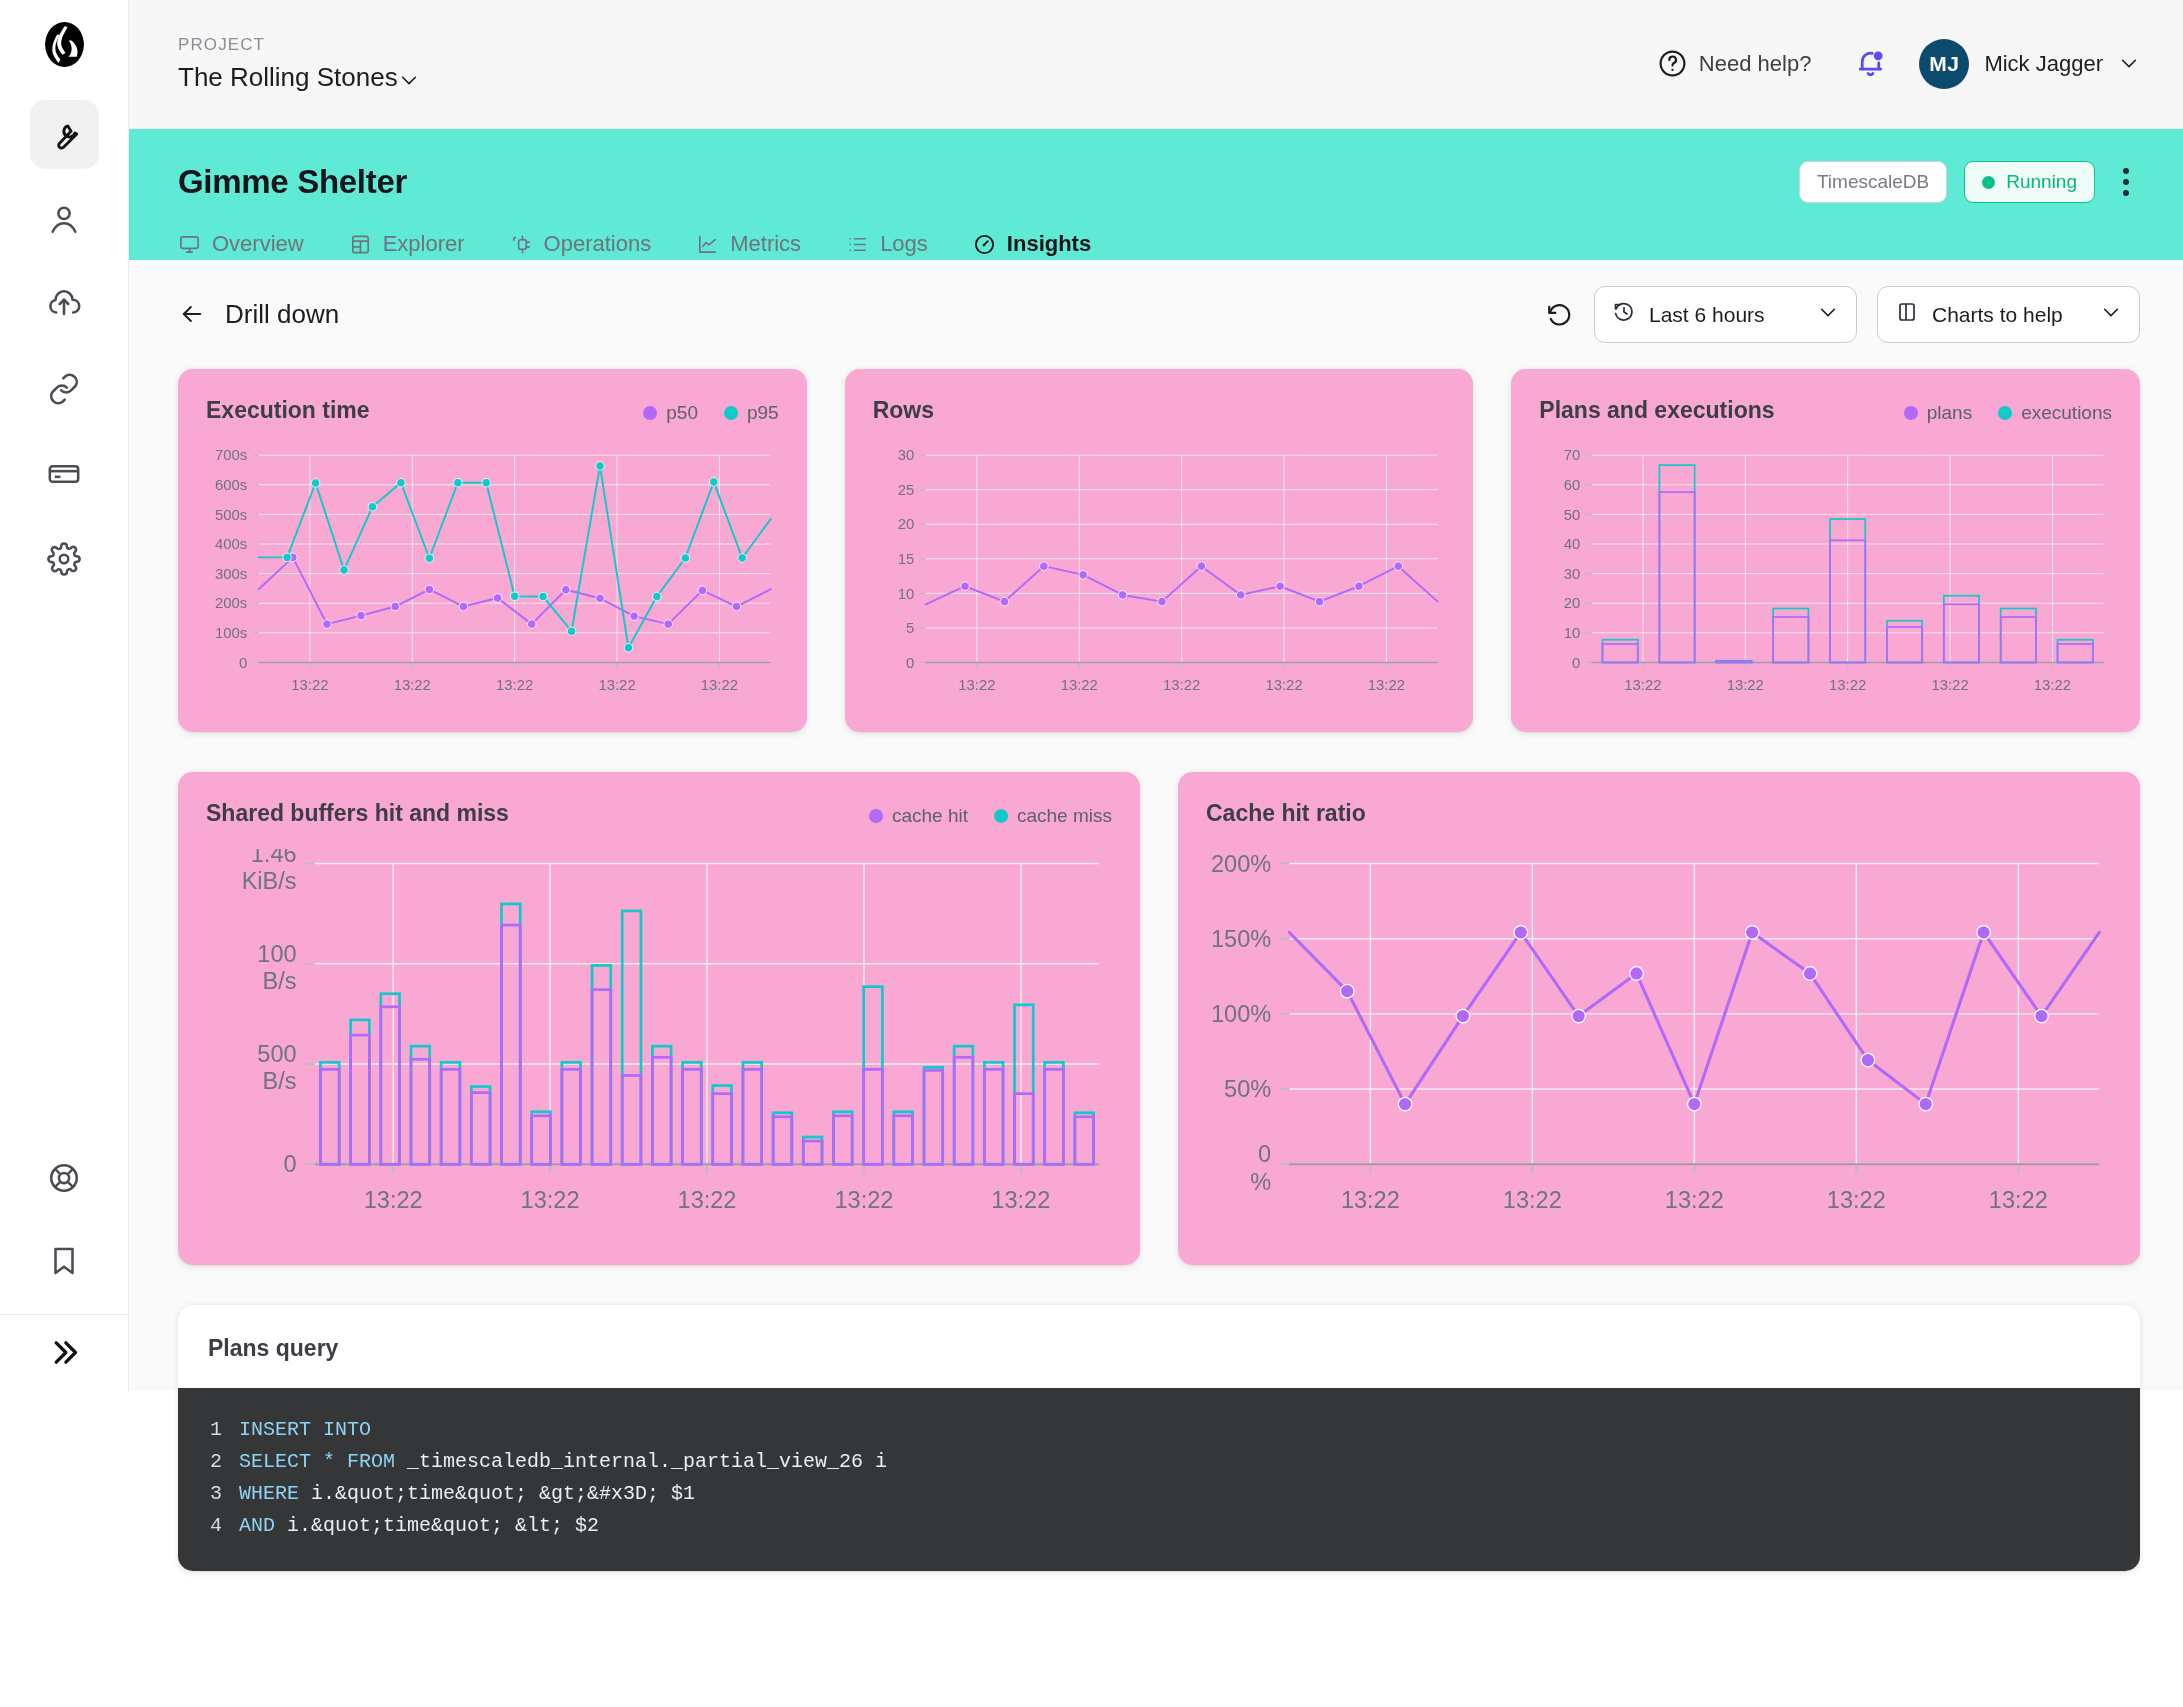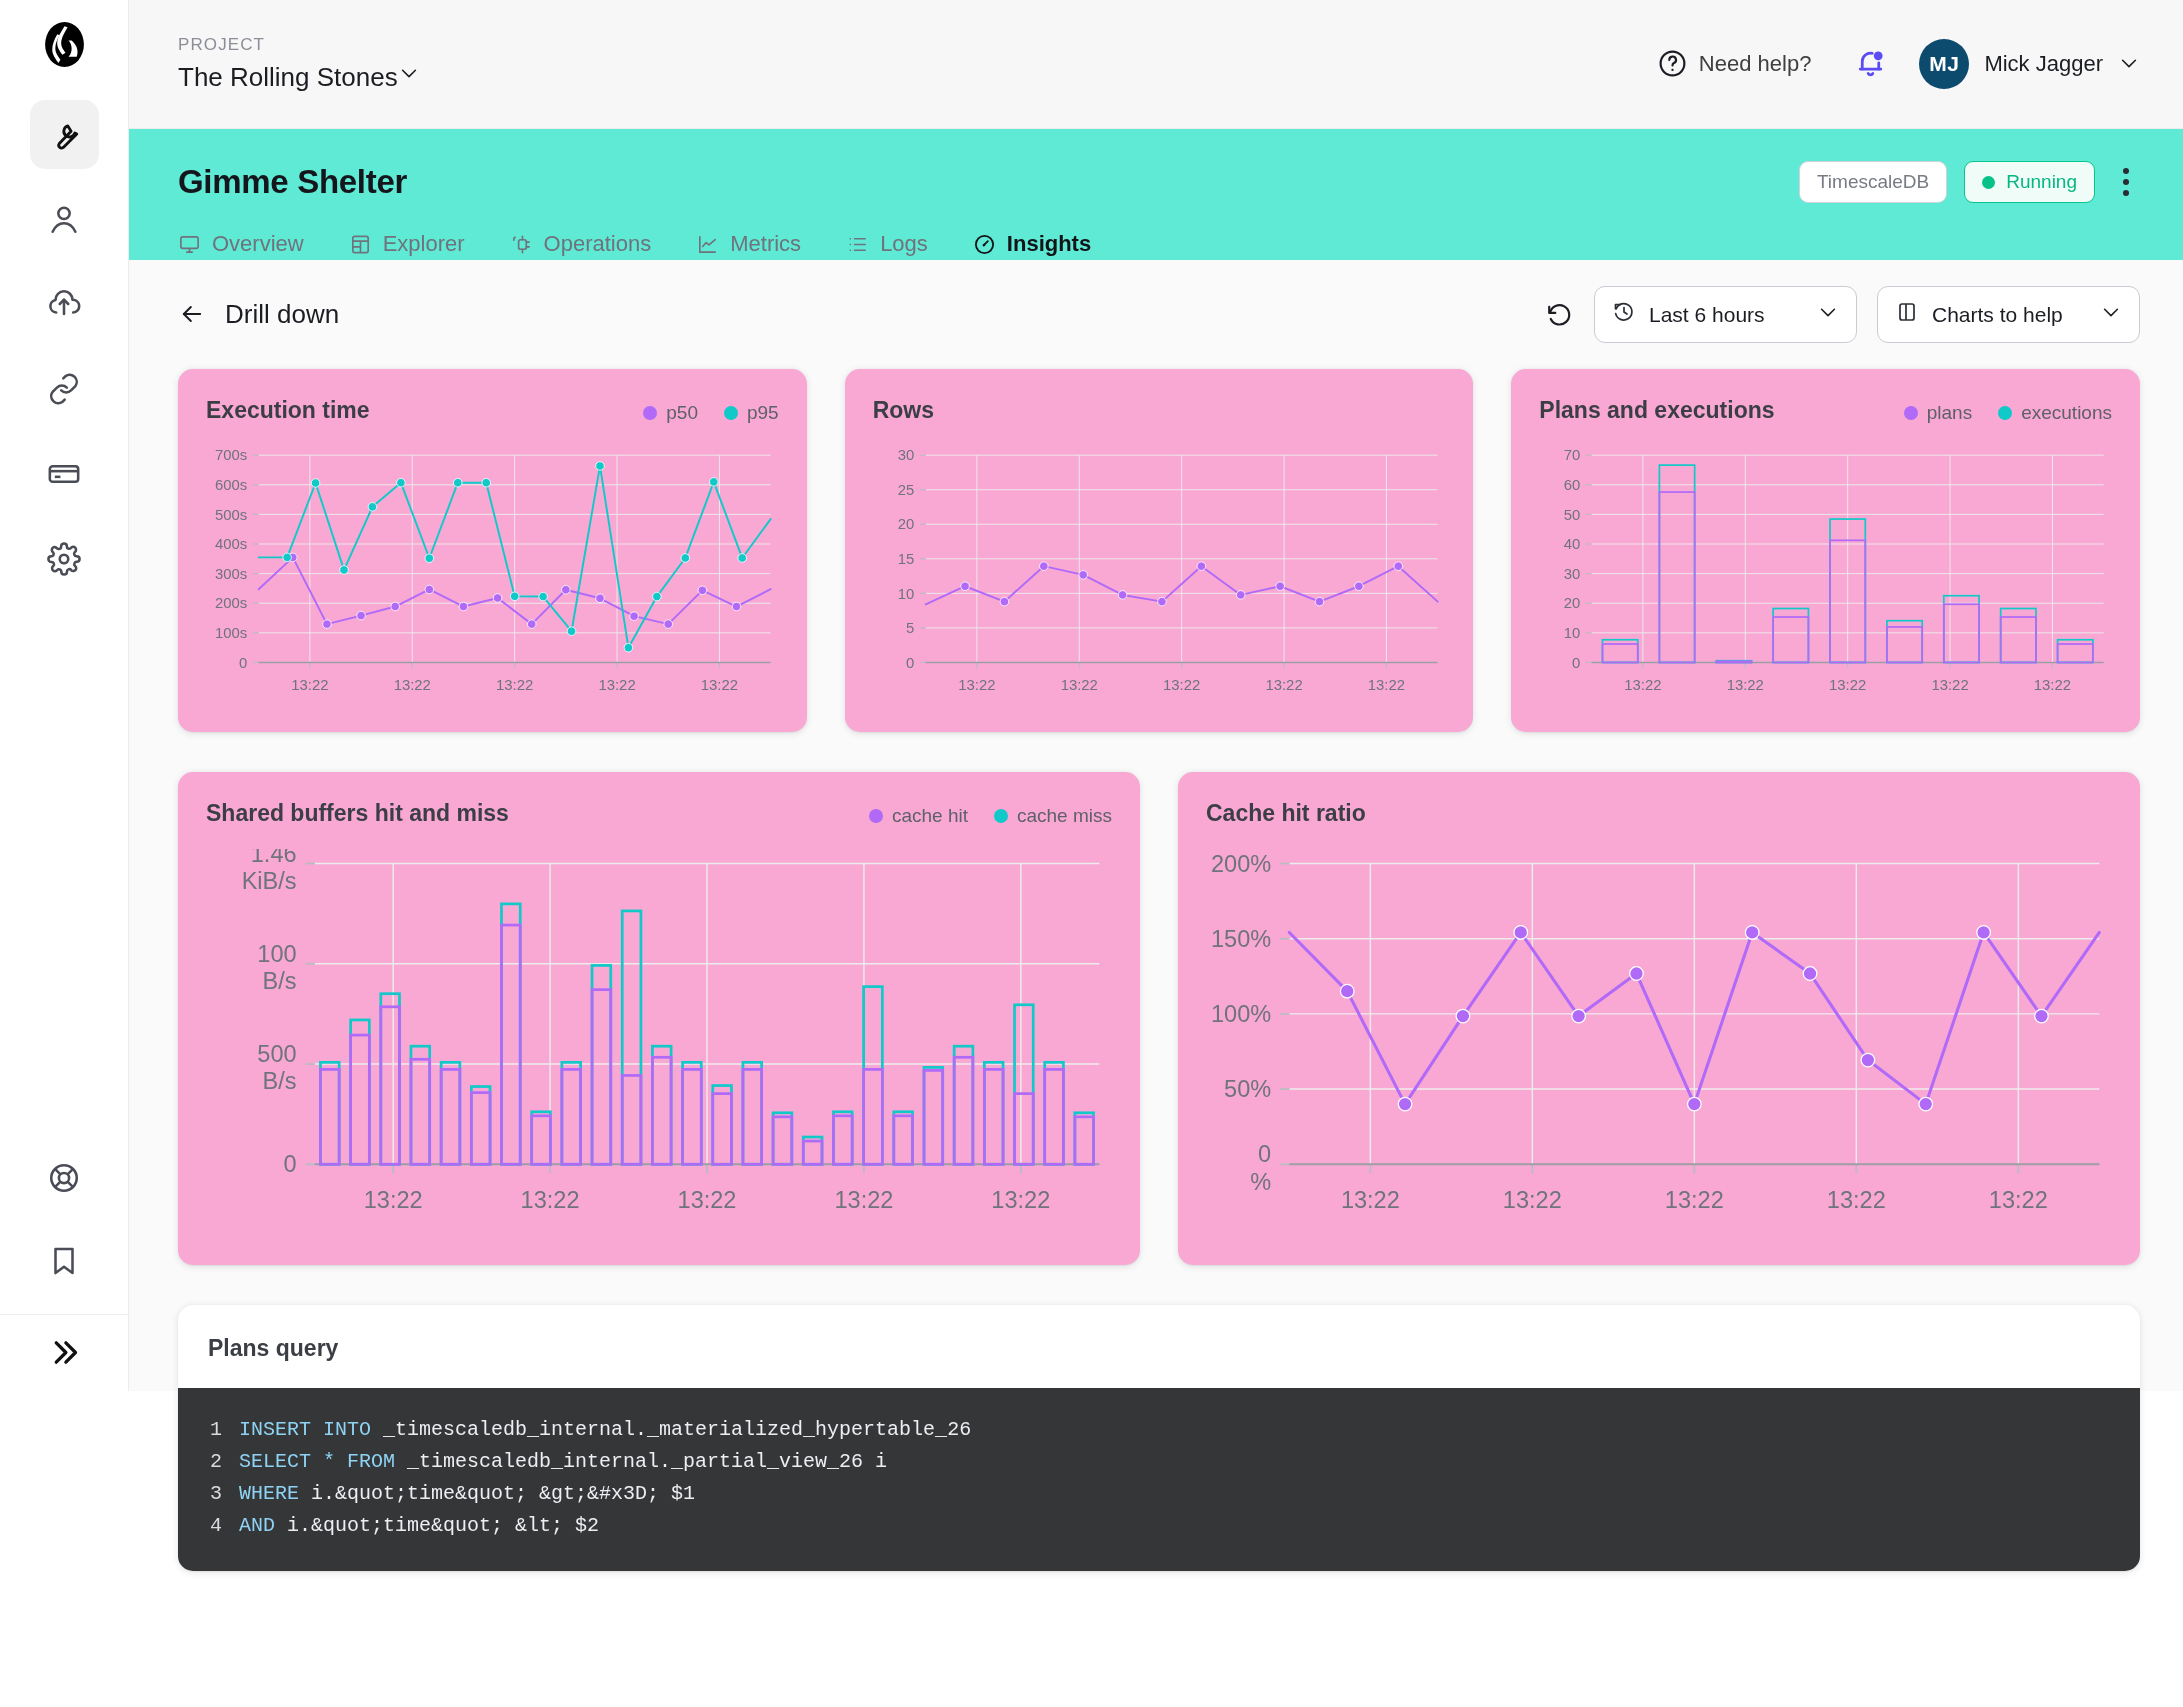--- a/index.html
+++ b/index.html
@@ -41,21 +41,21 @@
   
   .topbar {
     height: 129px; flex: 0 0 129px;
     background: #f7f7f7;
     border-bottom: 1.5px solid #ececec;
     display: flex; align-items: center; justify-content: space-between;
     padding: 0 43px 0 49px;
   }
   .project-block { display:flex; flex-direction:column; gap: 7px; }
   .project-label { font-size: 17px; letter-spacing: 1.1px; color:#8b8e96; font-weight:400; }
-  .project-row { display:flex; align-items:flex-start; }
+  .project-row { display:flex; align-items:flex-end; }
   .project-name { font-size: 26px; color:#1b1d23; font-weight:400; }
   .topbar-right { display:flex; align-items:center; gap: 0; }
   .help-btn { display:flex; align-items:center; gap:11px; margin-right: 43px; }
   .help-text { font-size: 22px; color:#404040; }
   .bell-btn { margin-right: 32px; display:flex; align-items:center; }
   .user-chip { display:flex; align-items:center; gap: 15px; }
   .avatar {
     width: 50px; height: 50px; border-radius: 50%;
     background: #0c4a6e; color:#fff;
     display:flex; align-items:center; justify-content:center;
@@ -791,21 +791,20 @@
             </div>
         </div>
       </div>
 
       <div class="fq-card">
         <div class="fq-title">Plans query</div>
         <div class="code" id="code-block">
             <div class="code-line">
               <span class="ln">1</span>
               <span class="kw">INSERT INTO</span>
-              <span class="txt"> _timescaledb_internal._materialized_hypertable_26</span>
             </div>
             <div class="code-line">
               <span class="ln">2</span>
               <span class="kw">SELECT * FROM</span>
               <span class="txt"> _timescaledb_internal._partial_view_26 i</span>
             </div>
             <div class="code-line">
               <span class="ln">3</span>
               <span class="kw">WHERE</span>
               <span class="txt"> i.&amp;quot;time&amp;quot; &amp;gt;&amp;#x3D; $1</span>

